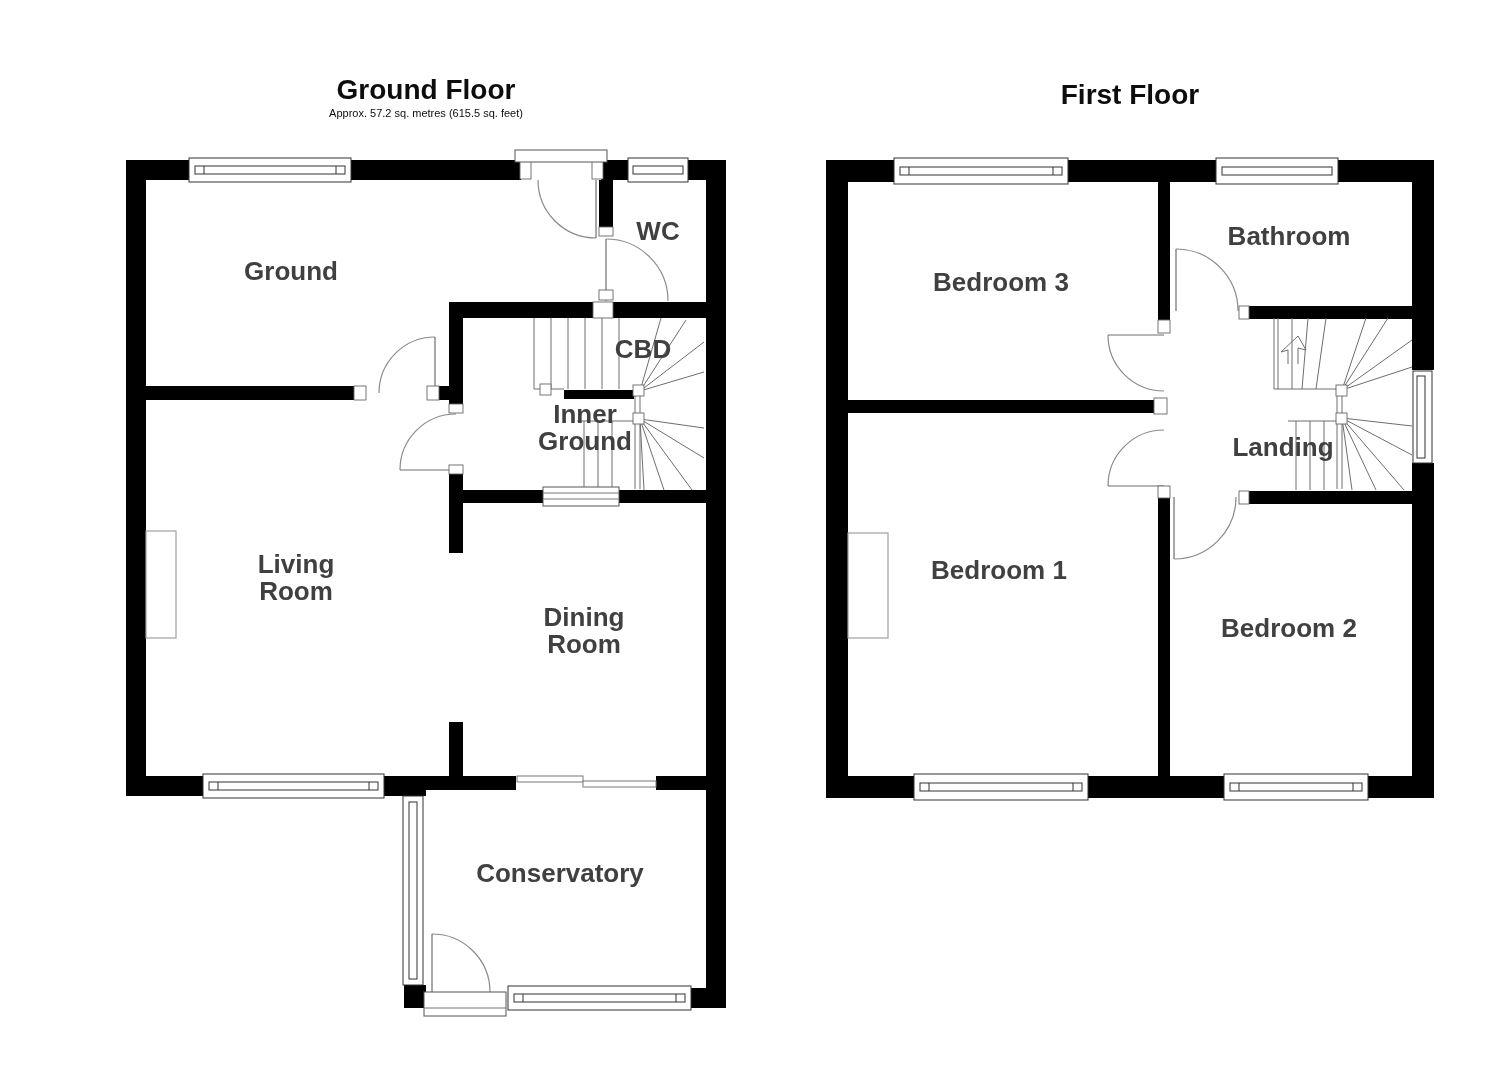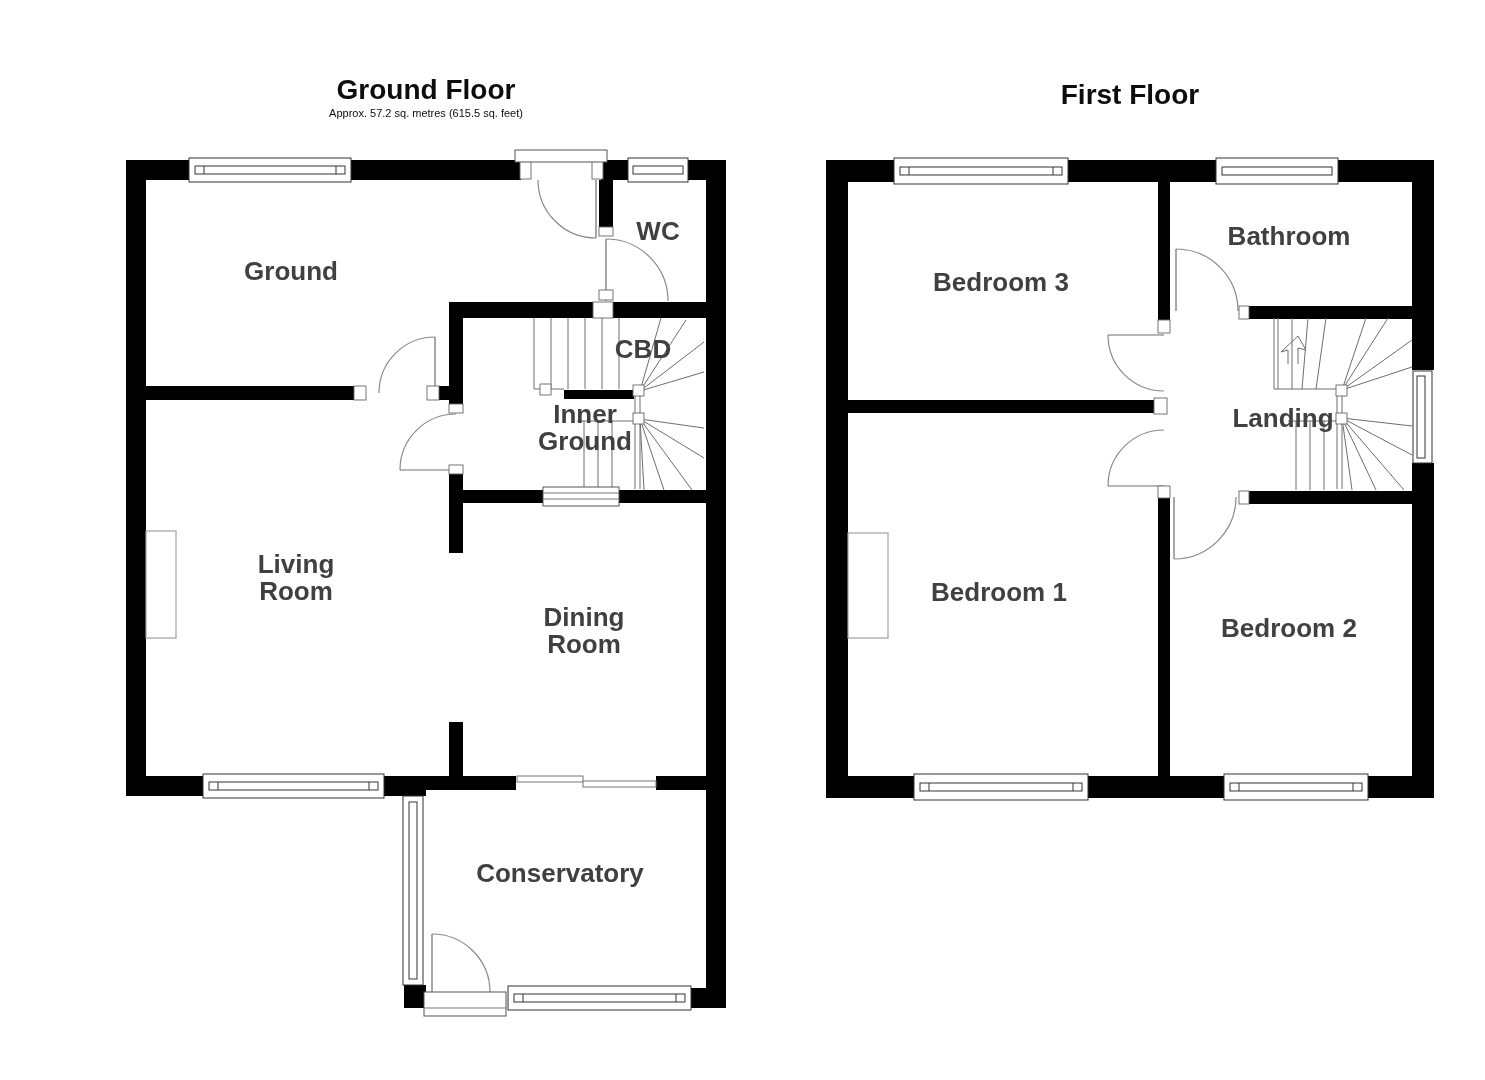--- a/index.html
+++ b/index.html
@@ -290,17 +290,17 @@
   <div class="room-label" style="left:549px;top:428px;">Inner
 Ground</div>
   <div class="room-label" style="left:260px;top:578px;">Living
 Room</div>
   <div class="room-label" style="left:548px;top:631px;">Dining
 Room</div>
   <div class="room-label" style="left:524px;top:873px;">Conservatory</div>
 
   <div class="room-label" style="left:965px;top:282px;">Bedroom 3</div>
   <div class="room-label" style="left:1253px;top:236px;">Bathroom</div>
-  <div class="room-label" style="left:1247px;top:418px;">Landing</div>
-  <div class="room-label" style="left:963px;top:592px;">Bedroom 1</div>
+  <div class="room-label" style="left:1247px;top:447px;">Landing</div>
+  <div class="room-label" style="left:963px;top:570px;">Bedroom 1</div>
   <div class="room-label" style="left:1253px;top:628px;">Bedroom 2</div>
 
 </div>
 
 </body></html>

